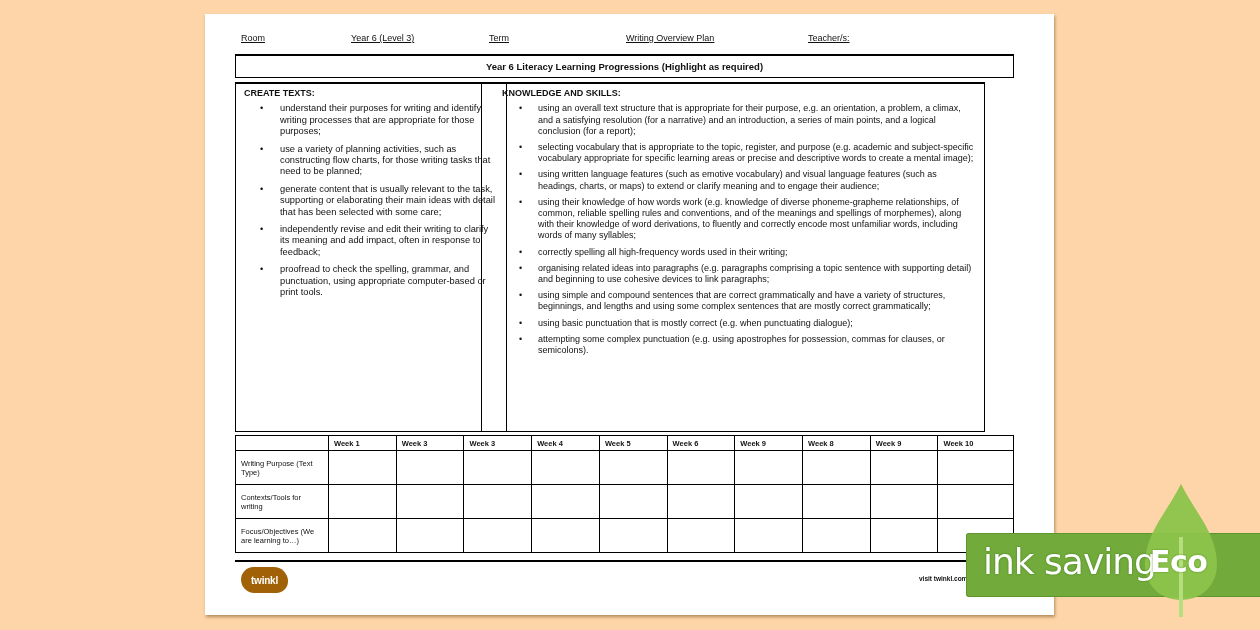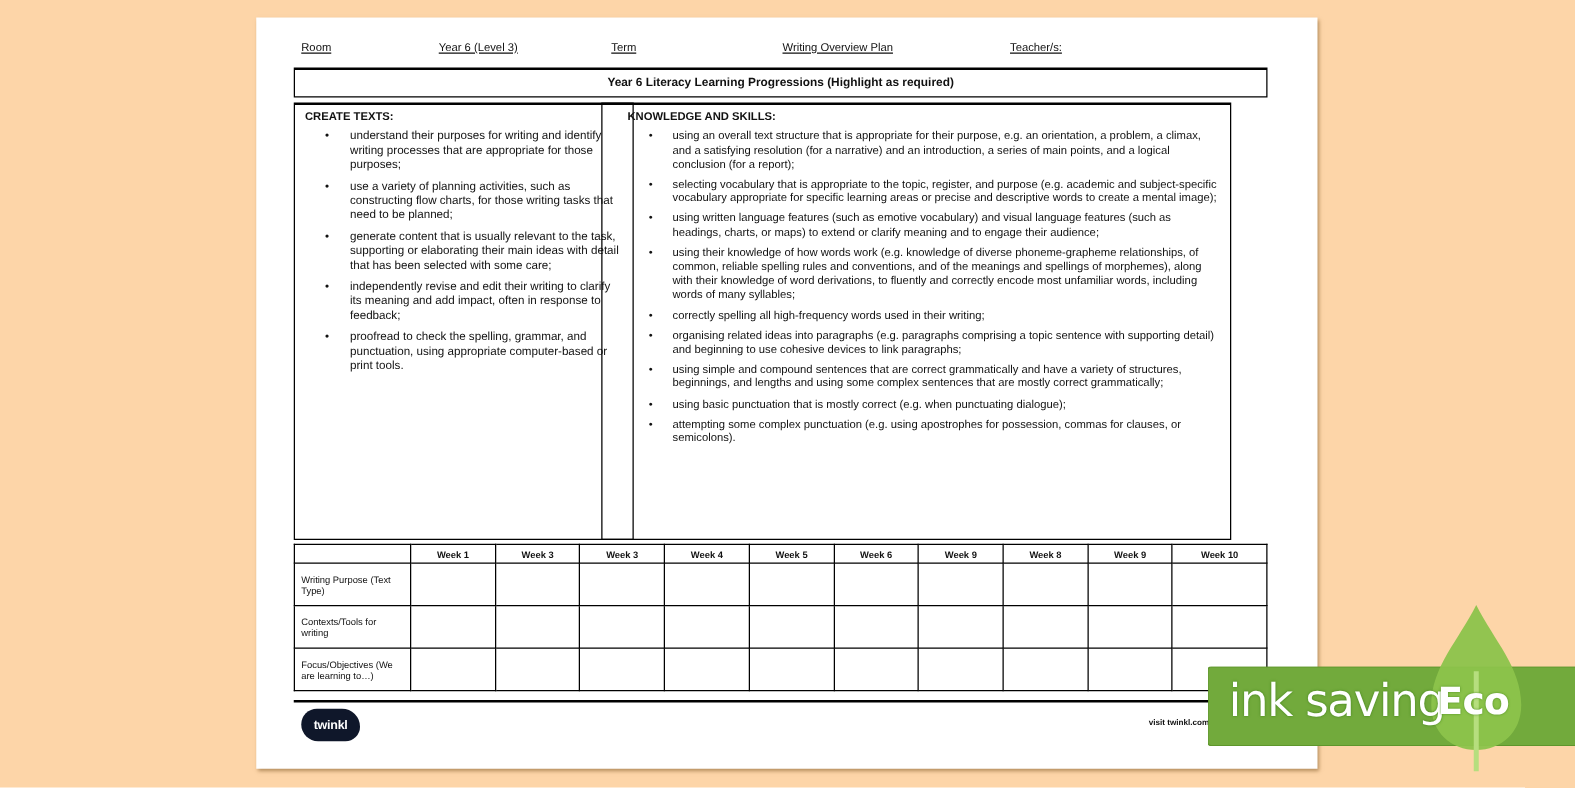--- a/index.html
+++ b/index.html
@@ -35,27 +35,27 @@
     .box-right li { padding-left: 36px; font-size: 9px; line-height: 11.2px; margin-bottom: 5px; }
     .box li .bullet { position: absolute; left: 16px; top: 0; }
     .box-left li .bullet { left: 16px; }
     .box-right li .bullet { left: 17px; }
 
     table.plan {
       position: absolute; left: 30px; top: 421px; width: 779px; border-collapse: collapse;
       font-size: 7.5px; color: #111;
     }
     table.plan th, table.plan td { border: 1px solid #000; padding: 0 5px; }
-    table.plan th { height: 14px; font-weight: bold; text-align: center; margin-top: 44px; }
+    table.plan th { height: 14px; font-weight: bold; text-align: left; margin-top: 44px; }
     table.plan td { height: 33px; }
     table.plan td.rowlabel { width: 82px; line-height: 9px; }
     .footer-line { position: absolute; left: 30px; top: 546px; width: 779px; height: 2px; background: #000; }
     .logo {
       position: absolute; left: 36px; top: 553px; width: 47px; height: 26px;
-      background: #0f172a; border-radius: 14px 16px 13px 15px;
+      background: #a16207; border-radius: 14px 16px 13px 15px;
       display: flex; align-items: center; justify-content: center;
       color: #fff; font-size: 10px; font-weight: bold; letter-spacing: -0.2px;
     }
     .visit { position: absolute; left: 714px; top: 561px; font-size: 6.5px; font-weight: bold; color: #111; white-space: nowrap; }
 
     .eco-banner {
       position: absolute; left: 966px; top: 533px; width: 294px; height: 64px;
       background: #72aa3c; border: 1px solid #5e962b; border-right: none; border-radius: 3px 0 0 3px;
       box-sizing: border-box;
     }

